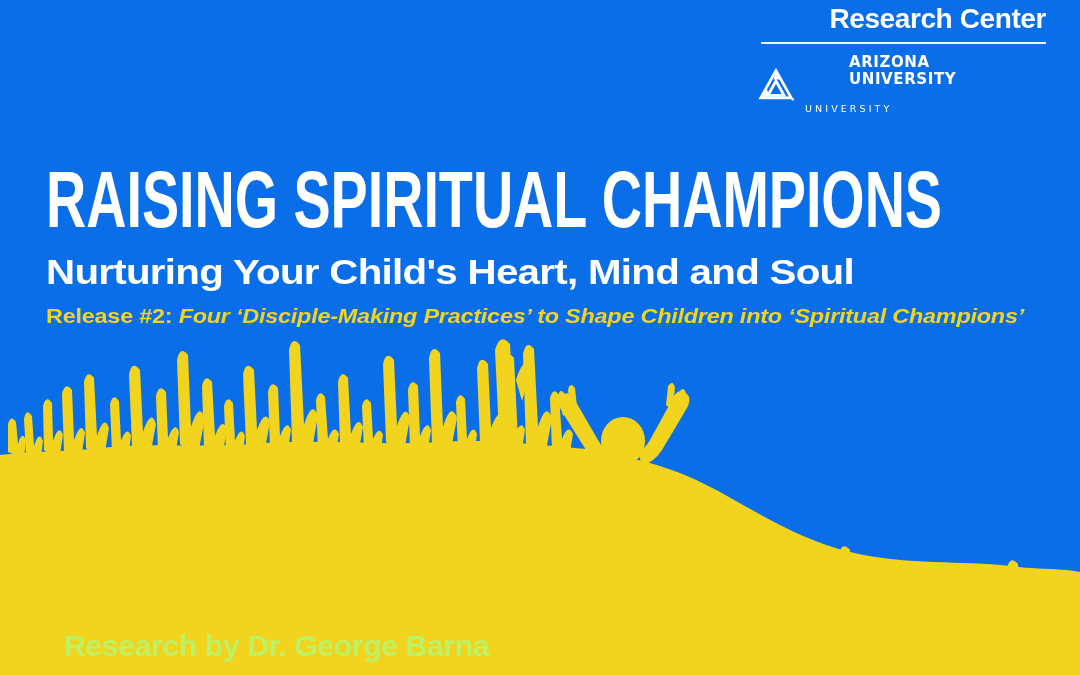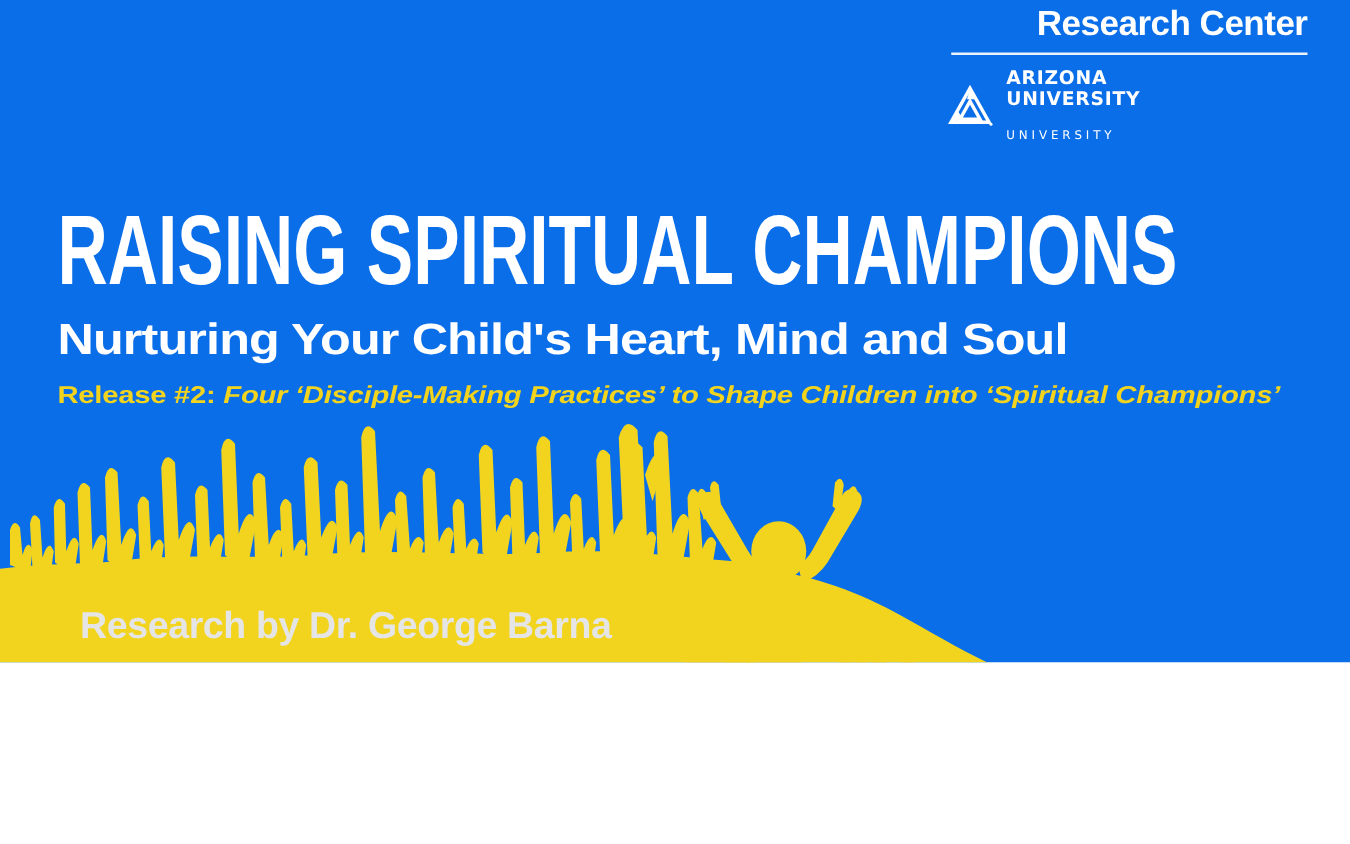--- a/index.html
+++ b/index.html
@@ -3,21 +3,21 @@
 <meta charset="utf-8">
 <style>
   html, body {
     margin: 0;
     padding: 0;
     background: #ffffff;
   }
   .poster {
     position: relative;
     width: 1080px;
-    height: 530px;
+    height: 675px;
     overflow: hidden;
     background: #0a6ee8;
     font-family: "Liberation Sans", sans-serif;
   }
 
   
   .crowd-layer {
     position: absolute;
     left: 0;
     top: 0;
@@ -65,20 +65,21 @@
     margin-left: 9px;
     text-align: left;
     color: #ffffff;
   }
   .acu-line1, .acu-line2 {
     font-family: "DejaVu Sans", sans-serif;
     font-weight: bold;
     font-size: 15px;
     line-height: 15px;
     letter-spacing: 0.6px;
+    margin-left: 44px;
   }
   .acu-line2 { margin-top: 2px; }
   .acu-line3 {
     font-family: "DejaVu Sans", sans-serif;
     font-size: 9.5px;
     font-weight: normal;
     letter-spacing: 3.1px;
     line-height: 12px;
     margin-top: 16px;
   }
@@ -123,21 +124,21 @@
   .release-sub { font-style: italic; }
 
   
   .credit-block {
     position: absolute;
     left: 64px;
     bottom: 10px;
     width: 840px;
   }
   .credit-line {
-    color: #e5e5e5;
+    color: #bef264;
     font-family: "Liberation Sans Narrow", "Liberation Sans", sans-serif;
     font-size: 30px;
     font-weight: bold;
     line-height: 38px;
     letter-spacing: -0.3px;
     white-space: nowrap;
   }
 </style>
 </head>
 <body>

